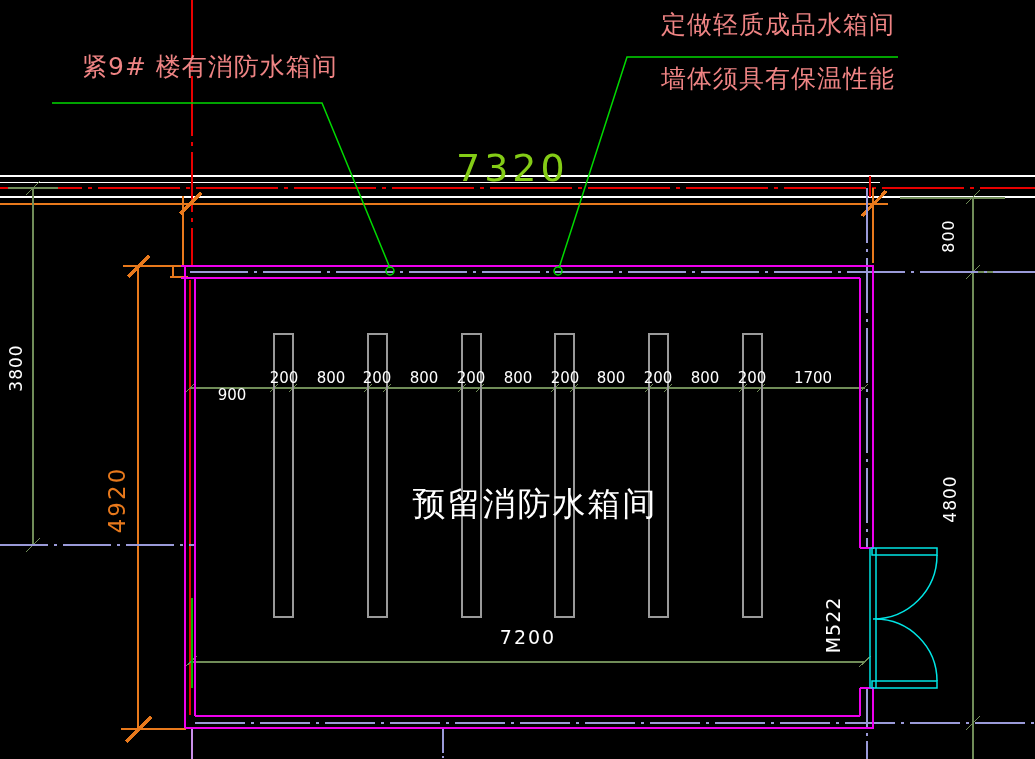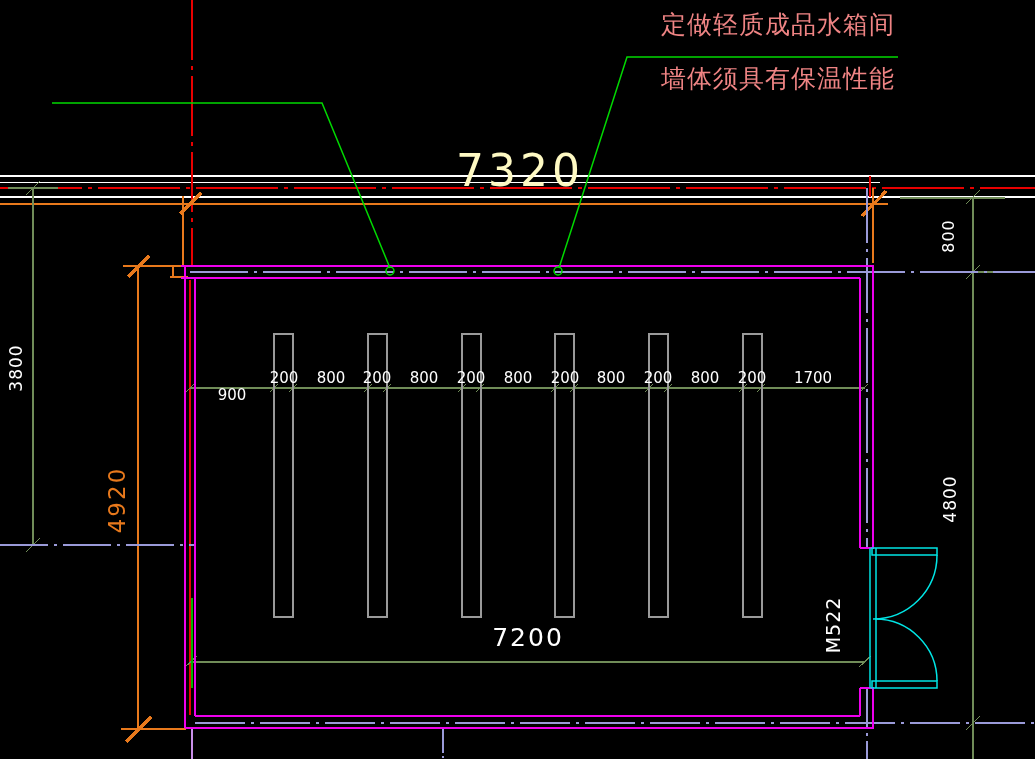--- a/index.html
+++ b/index.html
@@ -3,23 +3,23 @@
 <meta charset="utf-8">
 <style>
   html,body{margin:0;padding:0;background:#000;}
   .stage{
     position:relative;width:1035px;height:759px;background:#000;overflow:hidden;
     font-family:"DejaVu Sans",sans-serif;
   }
   .stage svg{position:absolute;left:0;top:0;}
   .txt{position:absolute;white-space:pre;line-height:1;}
   .note{color:#ef8484;font-size:25px;letter-spacing:1px;}
-  .dim-big{color:#fef9c3;font-size:44px;letter-spacing:4px;}
+  .dim-big{color:#84cc16;font-size:38px;letter-spacing:4px;}
   .dim-h{color:#ffffff;font-size:15px;transform:translate(-50%,0);}
-  .dim-bottom{color:#ffffff;font-size:25px;letter-spacing:2px;transform:translate(-50%,-50%);}
+  .dim-bottom{color:#ffffff;font-size:19px;letter-spacing:2px;transform:translate(-50%,-50%);}
   .room-name{color:#ffffff;font-size:33px;letter-spacing:2px;transform:translate(-50%,-50%);}
   .vtxt{transform:translate(-50%,-50%) rotate(-90deg);transform-origin:center;}
   .w17{color:#fff;font-size:17px;letter-spacing:1px;}
   .w16{color:#fff;font-size:16px;letter-spacing:1px;}
   .w19{color:#fff;font-size:19px;letter-spacing:1px;}
   .o23{color:#e8791c;font-size:23px;letter-spacing:2px;}
 </style>
 </head>
 <body>
 
@@ -143,31 +143,33 @@
     <g stroke="#00e5e5" stroke-width="1.5" fill="none" shape-rendering="auto">
       <line x1="870" y1="548" x2="870" y2="688"></line>
       <line x1="876" y1="548" x2="876" y2="688"></line>
       <rect x="872" y="548" width="65" height="7"></rect>
       <rect x="872" y="681" width="65" height="7"></rect>
       <path d="M 937 555 A 64 64 0 0 1 873 619"></path>
       <path d="M 937 681 A 62 62 0 0 0 875 619"></path>
     </g>
   </svg>
 
+  <span class="txt note" style="left:82px;top:54px;">紧9# 楼有消防水箱间</span>
   <span class="txt note" style="left:661px;top:12px;">定做轻质成品水箱间</span>
   <span class="txt note" style="left:661px;top:66px;">墙体须具有保温性能</span>
 
   <span class="txt dim-big" style="left:456px;top:149px;">7320</span>
 
   <span class="txt vtxt w17" style="left:16px;top:368px;">3800</span>
   <span class="txt vtxt o23" style="left:117px;top:500px;">4920</span>
   <span class="txt vtxt w16" style="left:949px;top:236px;">800</span>
   <span class="txt vtxt w17" style="left:950px;top:499px;">4800</span>
   <span class="txt vtxt w19" style="left:833px;top:625px;">M522</span>
 
+  <span class="txt room-name" style="left:535px;top:503px;">预留消防水箱间</span>
   <span class="txt dim-bottom" style="left:528px;top:637px;">7200</span>
 
   <span class="txt dim-h" style="left:232px;top:388px;">900</span>
   <span class="txt dim-h" style="left:284px;top:371px;">200</span>
   <span class="txt dim-h" style="left:331px;top:371px;">800</span>
   <span class="txt dim-h" style="left:377px;top:371px;">200</span>
   <span class="txt dim-h" style="left:424px;top:371px;">800</span>
   <span class="txt dim-h" style="left:471px;top:371px;">200</span>
   <span class="txt dim-h" style="left:518px;top:371px;">800</span>
   <span class="txt dim-h" style="left:565px;top:371px;">200</span>

